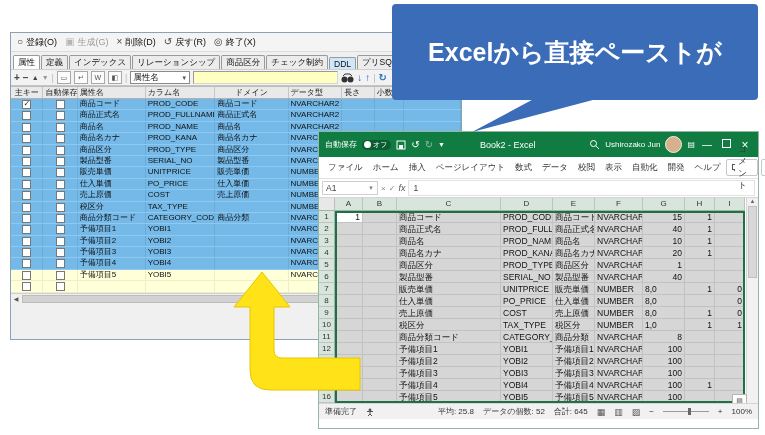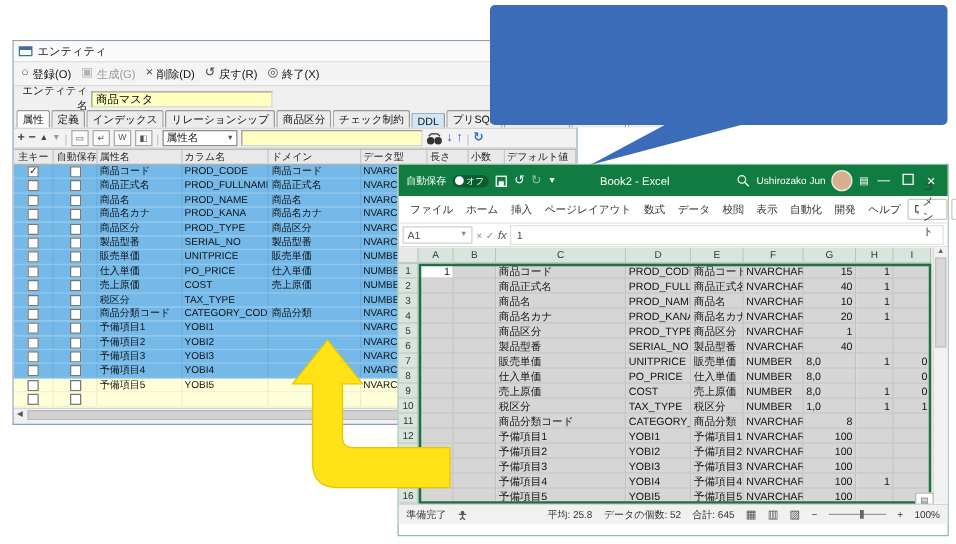--- a/index.html
+++ b/index.html
@@ -101,24 +101,20 @@
   #bubbletail{left:468px;top:96px;width:135px;height:40px;background:#3B6CB8;z-index:6;
               clip-path:polygon(3% 90%, 50% 5%, 98% 5%);}
 
   
   #arrow{left:225px;top:265px;z-index:5;position:absolute;}
 </style>
 </head>
 <body>
 
 <div class="win" id="entity">
-  <div class="etitle">
-    <span class="winicon"></span>
-    <span>エンティティ</span>
-  </div>
   <div class="etoolbar">
       <div class="ebtn">
         <span class="ic">○</span>
         <span>登録(O)</span>
       </div>
       <div class="ebtn dis">
         <span class="ic">▣</span>
         <span>生成(G)</span>
       </div>
       <div class="ebtn">
@@ -128,24 +124,20 @@
       <div class="ebtn">
         <span class="ic">↺</span>
         <span>戻す(R)</span>
       </div>
       <div class="ebtn">
         <span class="ic">◎</span>
         <span>終了(X)</span>
       </div>
     </div>
   <div class="eform">
-    <div class="frow">
-      <span class="flabel">エンティティ名</span>
-      <input class="yel" value="商品マスタ" style="">
-    </div>
   </div>
   <div class="etabs">
       <div class="etab active">属性</div>
       <div class="etab">定義</div>
       <div class="etab">インデックス</div>
       <div class="etab">リレーションシップ</div>
       <div class="etab">商品区分</div>
       <div class="etab">チェック制約</div>
       <div class="etab lite">DDL</div>
       <div class="etab">プリSQL</div>
@@ -178,21 +170,21 @@
     <span class="blue">↑</span>
     <span class="sep">|</span>
     <span class="blue" style="color:#2e74c9;">↻</span>
   </div>
   <div class="egrid">
     <div class="ehead">
         <div class="ehc" style="width: 36px; text-align: center;">主キー</div>
         <div class="ehc" style="width: 38px; text-align: center;">自動保存</div>
         <div class="ehc" style="width: 76px;">属性名</div>
         <div class="ehc" style="width: 78px;">カラム名</div>
-        <div class="ehc" style="width: 82px;">ドメイン</div>
+        <div class="ehc" style="width: 82px; text-align: center;">ドメイン</div>
         <div class="ehc" style="width: 60px;">データ型</div>
         <div class="ehc" style="width: 36px;">長さ</div>
         <div class="ehc" style="width: 32px;">小数</div>
         <div class="ehc" style="width: 64px;">デフォルト値</div>
       </div>
     <div>
         <div class="erow sel">
           <div class="ecell" style="width: 36px;">
             <div class="ck">✓</div>
           </div>
@@ -753,14 +745,15 @@
     <span>+</span>
     <span>100%</span>
   </div>
 </div>
 
 <svg id="arrow" width="140" height="135">
   <path d="M135,93 L57,93 Q49,93 49,85 L49,42 L65,42 L37,7 L9,42 L25,42 L25,105 Q25,125 45,125 L135,125 Z" fill="#FFE217" stroke="#E6C700" stroke-width="1"></path>
 </svg>
 
 <div class="win" id="bubble">
+  <span class="bl">Excelから直接ペーストが</span>
 </div>
 <div class="win" id="bubbletail"></div>
 
 </body></html>

